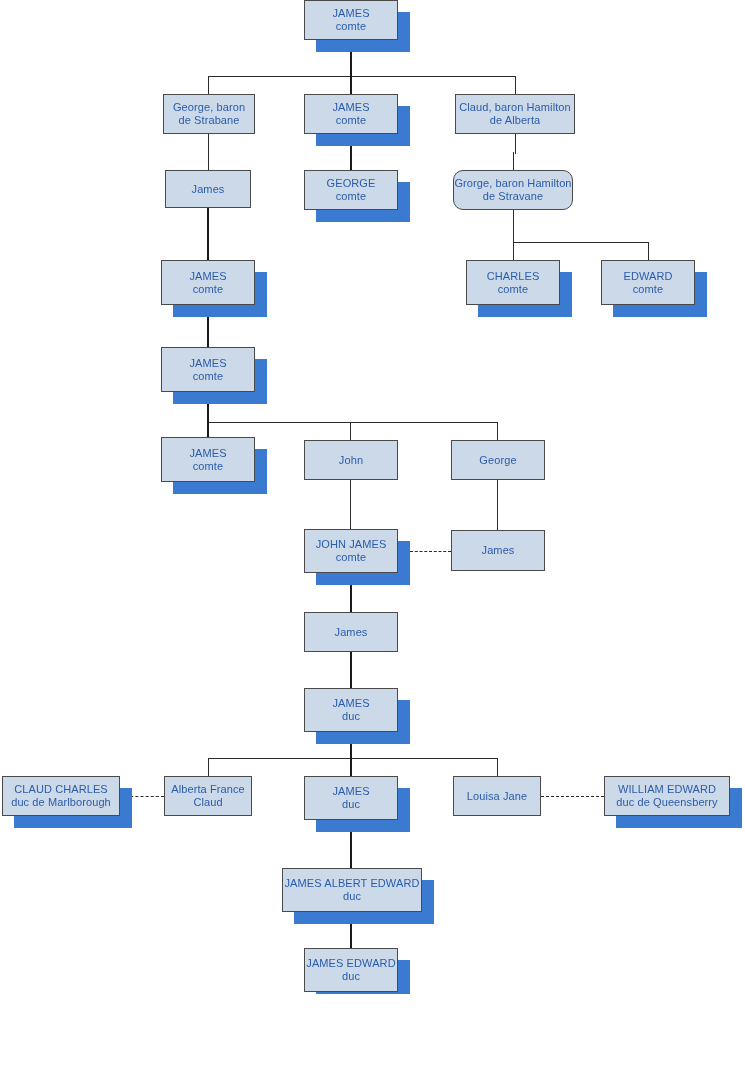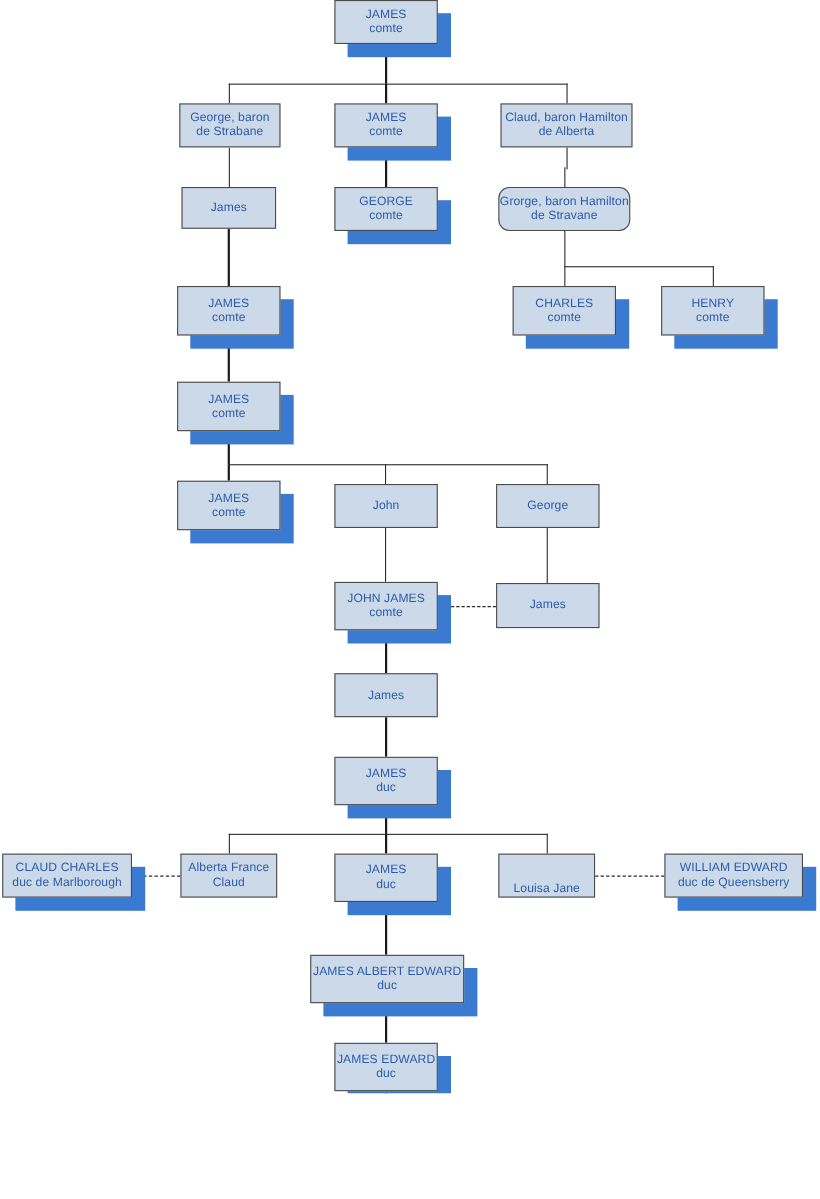--- a/index.html
+++ b/index.html
@@ -163,21 +163,21 @@
       </div>
       <div class="node" style="left:161px; top:260px; width:94px; height:45px;">
         <span class="l1">JAMES</span>
         <span class="l2">comte</span>
       </div>
       <div class="node" style="left:466px; top:260px; width:94px; height:45px;align-items:center;">
         <span class="l1">CHARLES</span>
         <span class="l2">comte</span>
       </div>
       <div class="node" style="left:601px; top:260px; width:94px; height:45px;">
-        <span class="l1">HENRY</span>
+        <span class="l1">EDWARD</span>
         <span class="l2">comte</span>
       </div>
       <div class="node" style="left:161px; top:347px; width:94px; height:45px;">
         <span class="l1">JAMES</span>
         <span class="l2">comte</span>
       </div>
       <div class="node" style="left:161px; top:437px; width:94px; height:45px;">
         <span class="l1">JAMES</span>
         <span class="l2">comte</span>
       </div>
@@ -206,21 +206,21 @@
         <span class="l2">duc de Marlborough</span>
       </div>
       <div class="node" style="left:164px; top:776px; width:88px; height:40px;">
         <span class="l1">Alberta France</span>
         <span class="l2">Claud</span>
       </div>
       <div class="node" style="left:304px; top:776px; width:94px; height:44px;">
         <span class="l1">JAMES</span>
         <span class="l2">duc</span>
       </div>
-      <div class="node single" style="left:453px; top:776px; width:88px; height:40px;justify-content:flex-end;">
+      <div class="node single" style="left:453px; top:776px; width:88px; height:40px;">
         <span class="l1">Louisa Jane</span>
       </div>
       <div class="node" style="left:604px; top:776px; width:126px; height:40px;">
         <span class="l1">WILLIAM EDWARD</span>
         <span class="l2">duc de Queensberry</span>
       </div>
       <div class="node" style="left:282px; top:868px; width:140px; height:44px;">
         <span class="l1">JAMES ALBERT EDWARD</span>
         <span class="l2">duc</span>
       </div>

